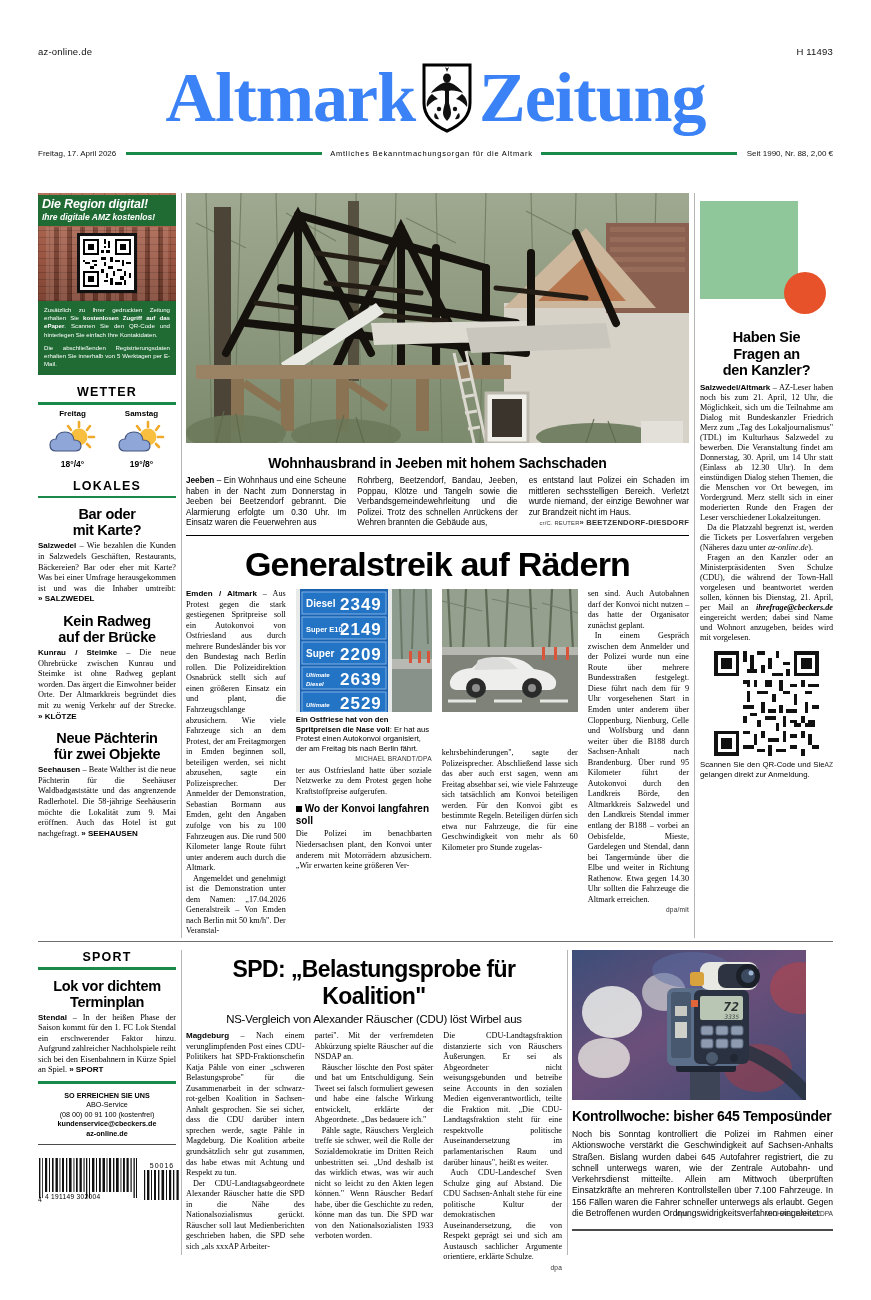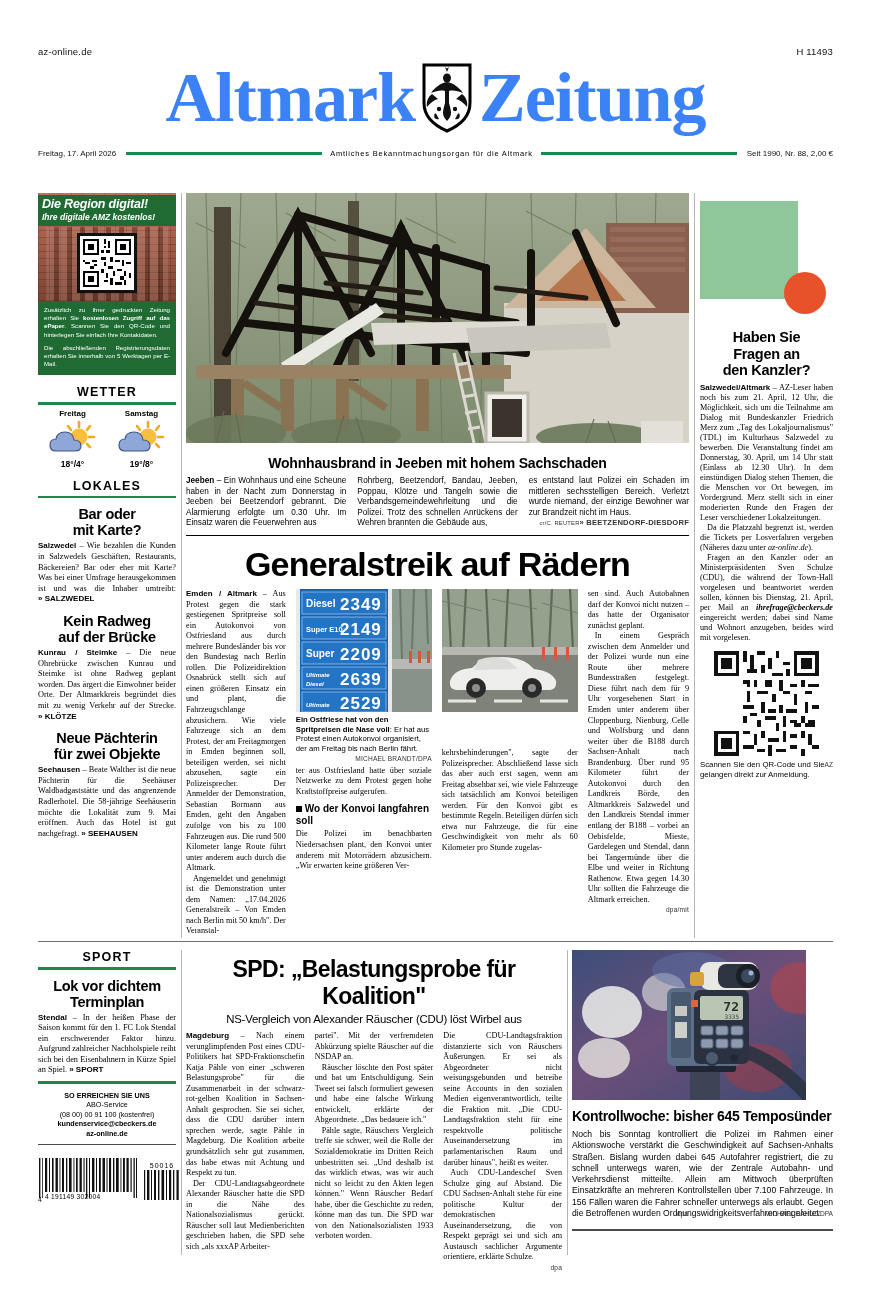--- a/index.html
+++ b/index.html
@@ -162,21 +162,21 @@
   .bot-left { position:absolute; left:38px; top:950px; width:138px; }
   .bot-mid  { position:absolute; left:186px; top:950px; width:376px; }
   .bot-right{ position:absolute; left:572px; top:950px; width:261px; }
 
   .spd-head { text-align:center; font-size:23px; font-weight:700; letter-spacing:-.6px;
               line-height:27px; margin-top:6px; }
   .spd-sub { text-align:center; font-size:11.4px; margin-top:3px; letter-spacing:-.2px;}
   .spd-grid { display:flex; gap:10px; margin-top:6px; }
   .spd-col { width:119px; }
 
-  .kw-photo { width:234px; height:150px; overflow:hidden; position:relative; }
+  .kw-photo { width:234px; height:150px; overflow:hidden; position:relative;font-style:italic; }
   .kw-head { font-size:14px; font-weight:700; margin-top:8px; letter-spacing:-.3px;}
   .kw-body { font-size:8.6px; line-height:11.3px; text-align:justify; margin-top:5px; }
   .kw-credits { display:flex; justify-content:space-between; font-size:6.6px; color:#333;
                 margin-top:-9px; }
   .sep-green { height:2.5px; background:#1a8a4a; margin:5px 0 0 0; }
   .sep-dark { height:1.5px; background:#4a4a4a; margin:5px 0; }
 
   svg { display:block; }
 </style>
 </head>

